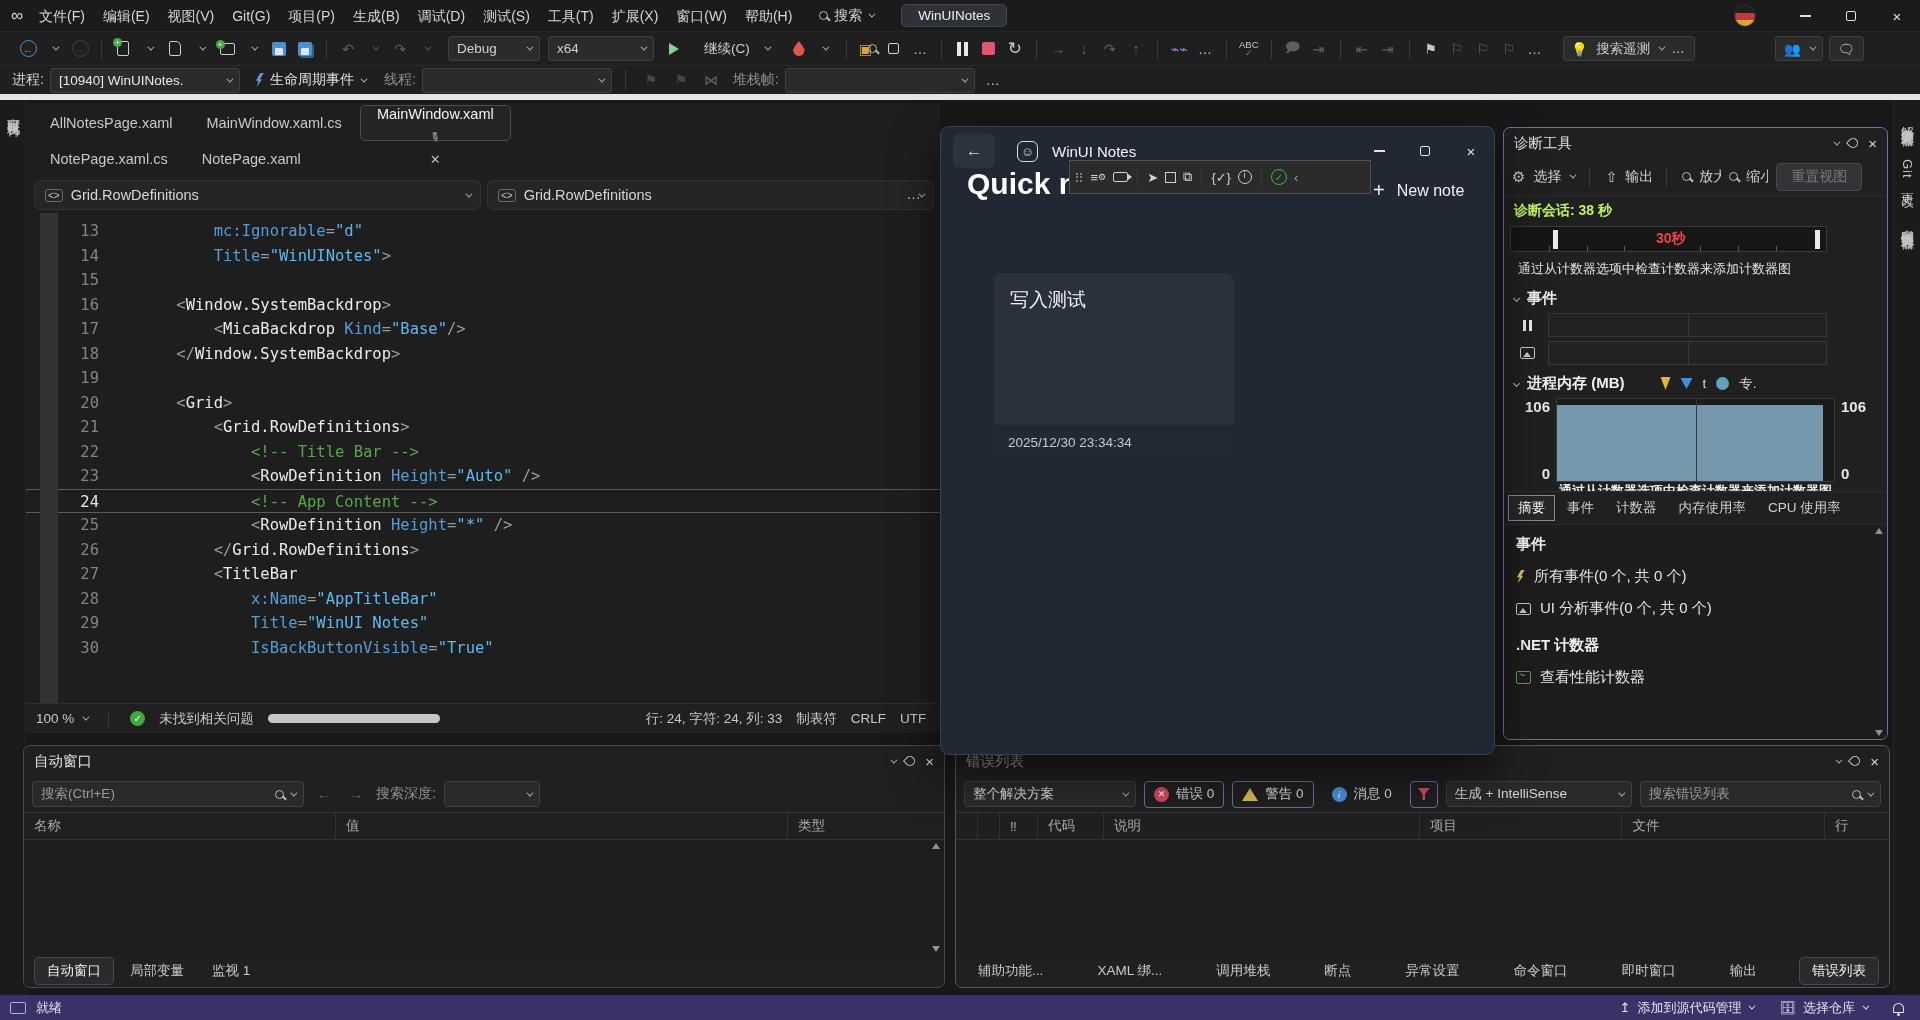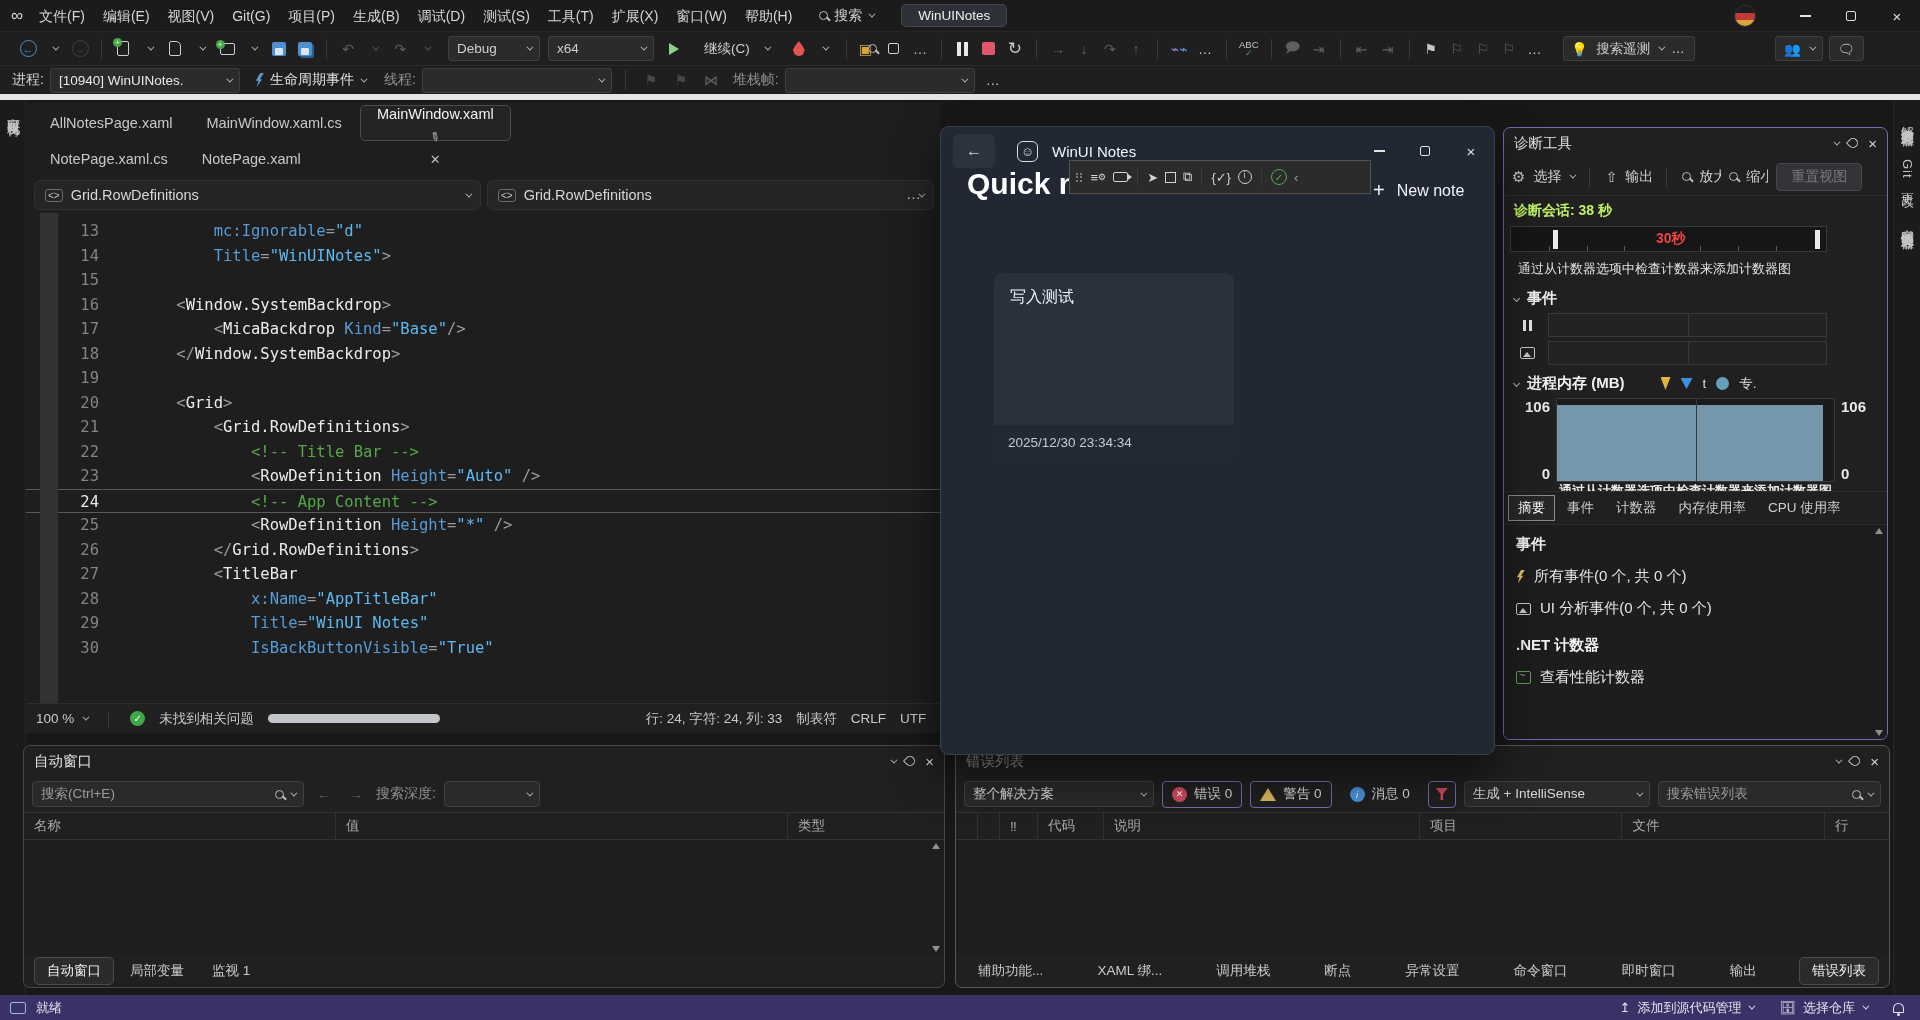--- a/index.html
+++ b/index.html
@@ -82,21 +82,21 @@
   .grip { display:inline-grid; grid-template-columns:2px 2px; gap:1.5px; margin:0 2px; }
   .grip i { width:2px; height:2px; background:#7a7a7a; }
   .gcheck2 { width:16px; height:16px; border-radius:50%; border:1.6px solid #49b04d; color:#49b04d; font-size:10px; display:inline-flex; align-items:center; justify-content:center; }
   .cam { width:15px; height:10px; border:1.4px solid #d2d2d2; border-radius:2px; position:relative; }
   .cam:after { content:""; position:absolute; right:-5px; top:1px; border-left:4px solid #d2d2d2; border-top:3px solid transparent; border-bottom:3px solid transparent; }
   .cursor-g { font-size:13px; }
   .sqr { width:11px; height:11px; border:1.4px solid #d2d2d2; display:inline-block; }
   .person { width:14px; height:14px; border:1.4px solid #d2d2d2; border-radius:50%; position:relative; }
   .person:after { content:"i"; position:absolute; left:4.5px; top:-1px; font-size:9px; color:#d2d2d2; }
   #note-card { position:absolute; left:53px; top:146px; width:240px; height:186px; background:#2a313c; border-radius:8px; overflow:hidden; }
-  #note-card .body { padding:14px 16px; font-size:16px; color:#eef1f4; height:152px; }
+  #note-card .body { padding:14px 16px; font-size:19px; color:#eef1f4; height:152px; }
   #note-card .foot { height:34px; background:#222934; display:flex; align-items:center; padding:0 14px; font-size:13.5px; color:#c3cad3; }
   
   #diag { position:absolute; left:1503px; top:27px; width:385px; height:613px; background:#202021; border:1.6px solid #7868b0; border-radius:7px; display:flex; flex-direction:column; overflow:hidden; z-index:20; }
   .ptitle { height:30px; display:flex; align-items:center; padding:0 10px; font-size:14.5px; color:#e0e0e0; gap:10px; flex:none; }
   .ptitle .sp { flex:1; }
   .pin { width:10px; height:10px; border:1.5px solid #c9c9c9; border-radius:50% 50% 50% 0; transform:rotate(45deg); display:inline-block; }
   .xg { color:#d8d8d8; font-size:15px; }
   #diag-tools { height:38px; display:flex; align-items:center; padding:0 8px; gap:8px; flex:none; border-bottom:1px solid #2c2c2e; }
   #diag-tools .lbl { font-size:14px; color:#d2d2d2; white-space:nowrap; overflow:hidden; }
   .gear { color:#c9c9c9; font-size:15px; }
@@ -654,21 +654,21 @@
 
   <div id="errlist" class="bpanel">
     <div class="ptitle">
       <span style="color:#9a9a9a;">错误列表</span>
         <span class="sp"></span>
       <span class="chev small"></span>
       <span class="pin"></span>
       <span class="xg">×</span>
     </div>
     <div class="ptool">
-      <div class="searchbox" style="width:190px;color:#d8d8d8;">
+      <div class="searchbox" style="width:172px;color:#d8d8d8;">
         <span>整个解决方案</span>
           <span class="chev small" style="margin-left:auto;"></span>
       </div>
       <div class="badge-box">
         <span class="err-c">✕</span>
           <span>错误 0</span>
       </div>
       <div class="badge-box">
         <span class="warn-t"></span>
           <span>警告 0</span>

